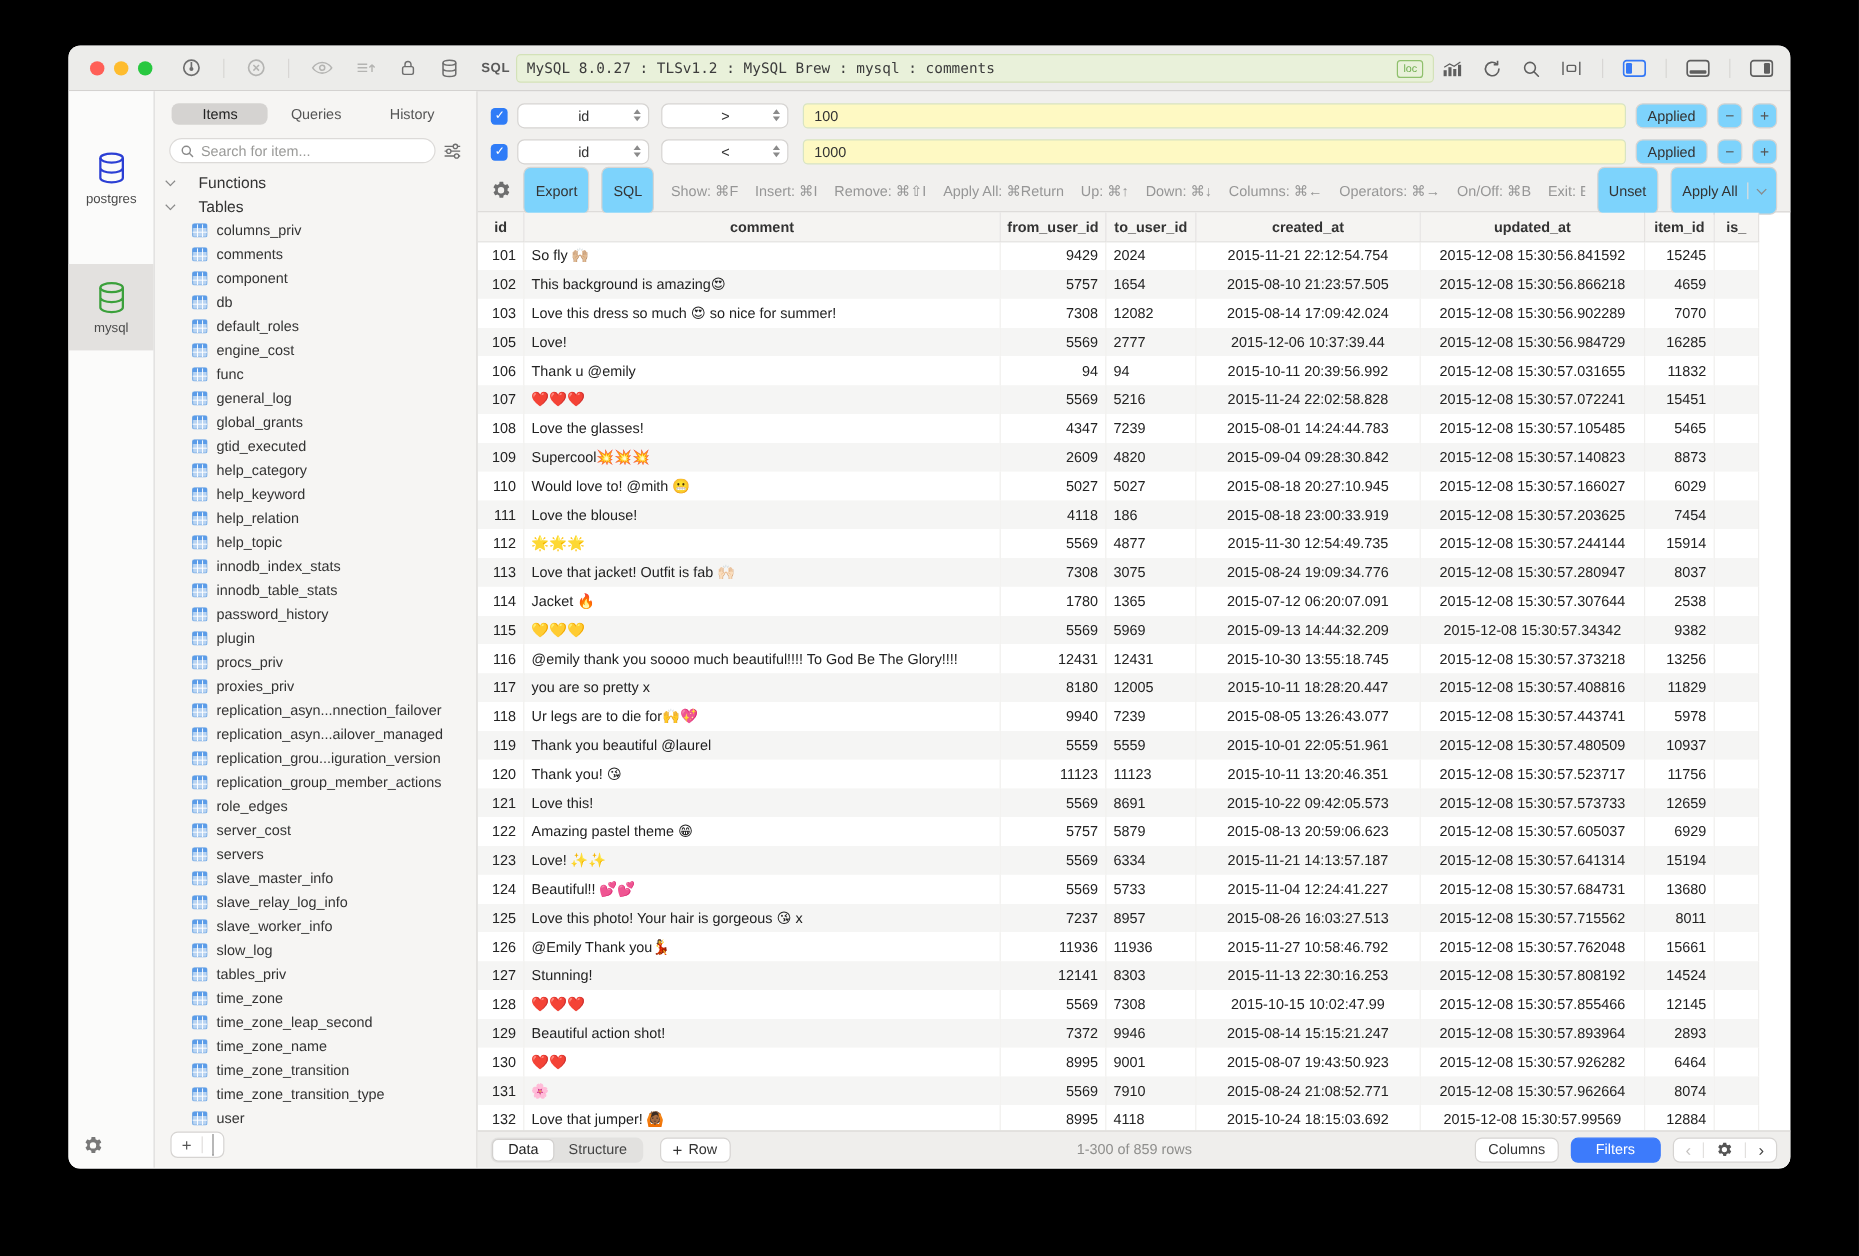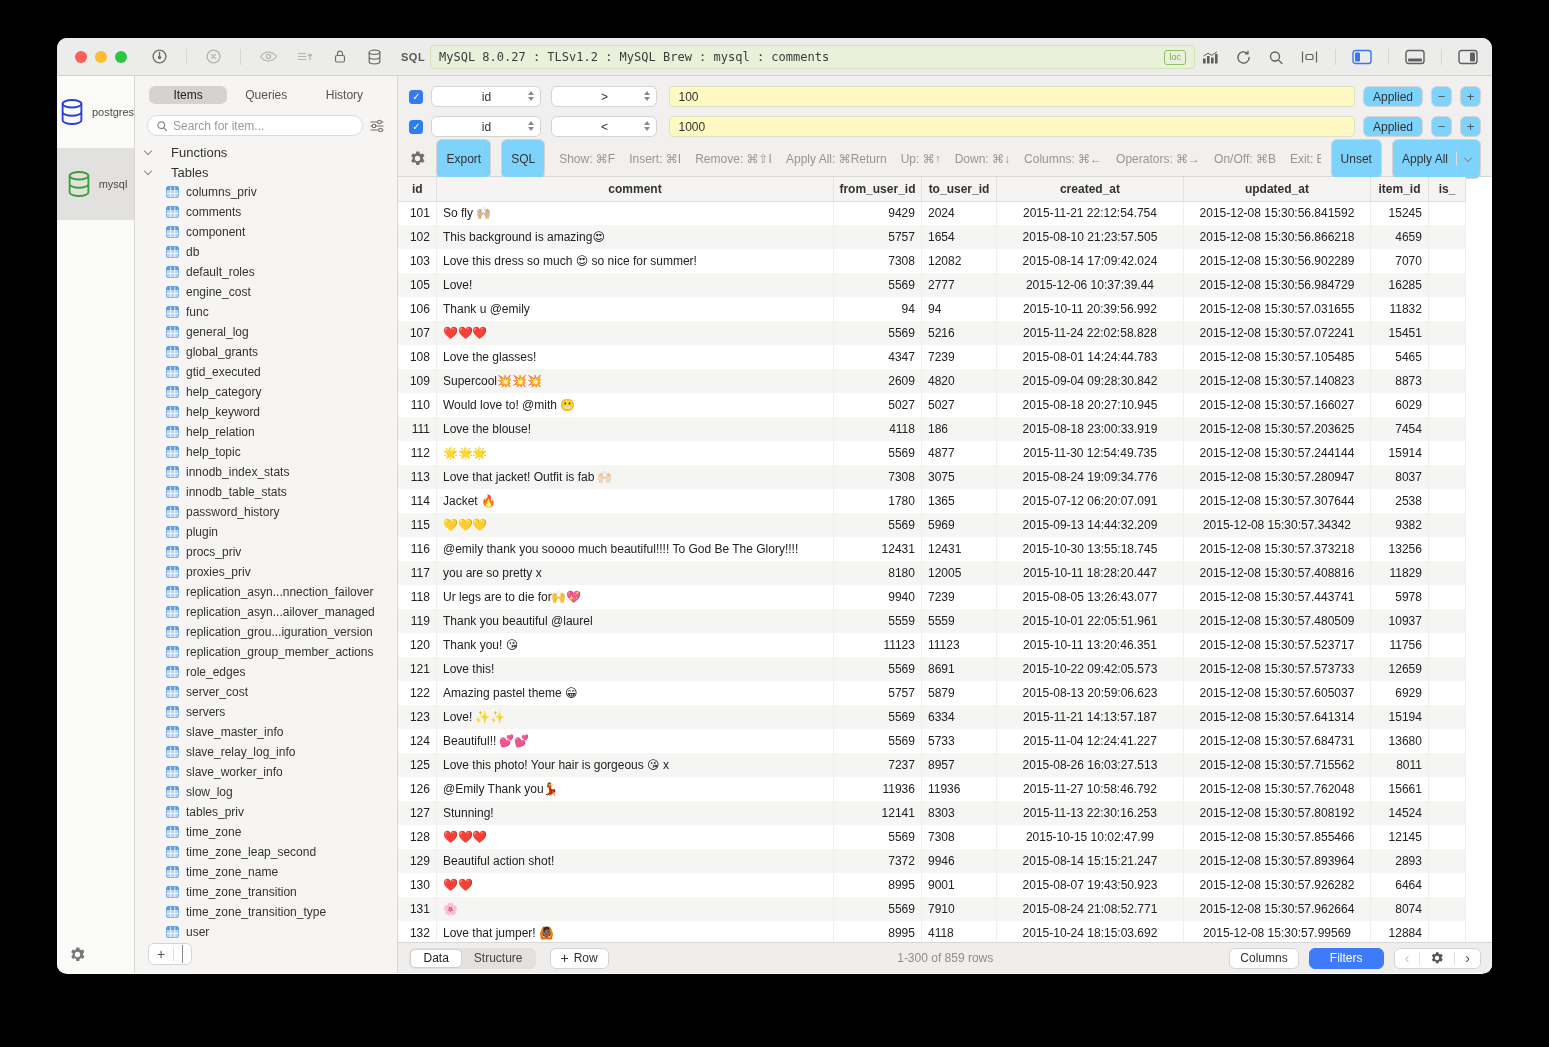--- a/index.html
+++ b/index.html
@@ -15,21 +15,21 @@
   .tb-sep { width:1px; height:16px; background:#d8d6d4; }
   .sql-label { font-size:11px; font-weight:bold; color:#5a5a5a; letter-spacing:0.5px; }
   .title-field { position:absolute; left:373px; top:7px; width:765px; height:24px; background:#e9f1da; border:1px solid #d3e2b8; border-radius:4px; display:flex; align-items:center; padding:0 8px; }
   .title-field .ttl { font-family:"DejaVu Sans Mono","Liberation Mono",monospace; font-size:12px; color:#3c3c3c; flex:1; }
   .loc-badge { font-size:9px; color:#6fae4e; border:1px solid #8fc06c; border-radius:3px; padding:0 4px; line-height:13px; }
   .right-icons { position:absolute; right:14px; top:0; height:38px; display:flex; align-items:center; gap:16px; color:#5f5f5f; }
 
   
   .main { display:flex; height:897px; }
   .dock { width:78px; background:#fbfbfa; border-right:1px solid #d8d6d4; position:relative; }
-  .dock-item { height:72px; display:flex; flex-direction:row; align-items:center; justify-content:center; gap:5px; }
+  .dock-item { height:72px; display:flex; flex-direction:column; align-items:center; justify-content:center; gap:5px;margin-top:36px; }
   .dock-item.selected { background:#e3e1df; }
   .dock-label { font-size:11px; color:#4a4a4a; }
   .dock-gear { position:absolute; left:12px; bottom:10px; color:#787878; }
 
   .sidebar { width:290px; background:#f6f5f3; border-right:1px solid #d8d6d4; position:relative; padding-top:9px; }
   .side-tabs { display:flex; align-items:center; padding:0 14px; height:20px; }
   .side-tabs .tab { flex:1; text-align:center; font-size:12px; color:#555; padding:2px 12px; }
   .side-tabs .tab.active { background:#d5d3d1; border-radius:6px; color:#222; }
   .search-row { display:flex; align-items:center; gap:6px; margin:10px 12px 6px 12px;justify-content:space-between; }
   .search-box { flex:1; height:21px; background:#fff; border:1px solid #dcdad8; border-radius:11px; display:flex; align-items:center; padding:0 8px; gap:5px; }

